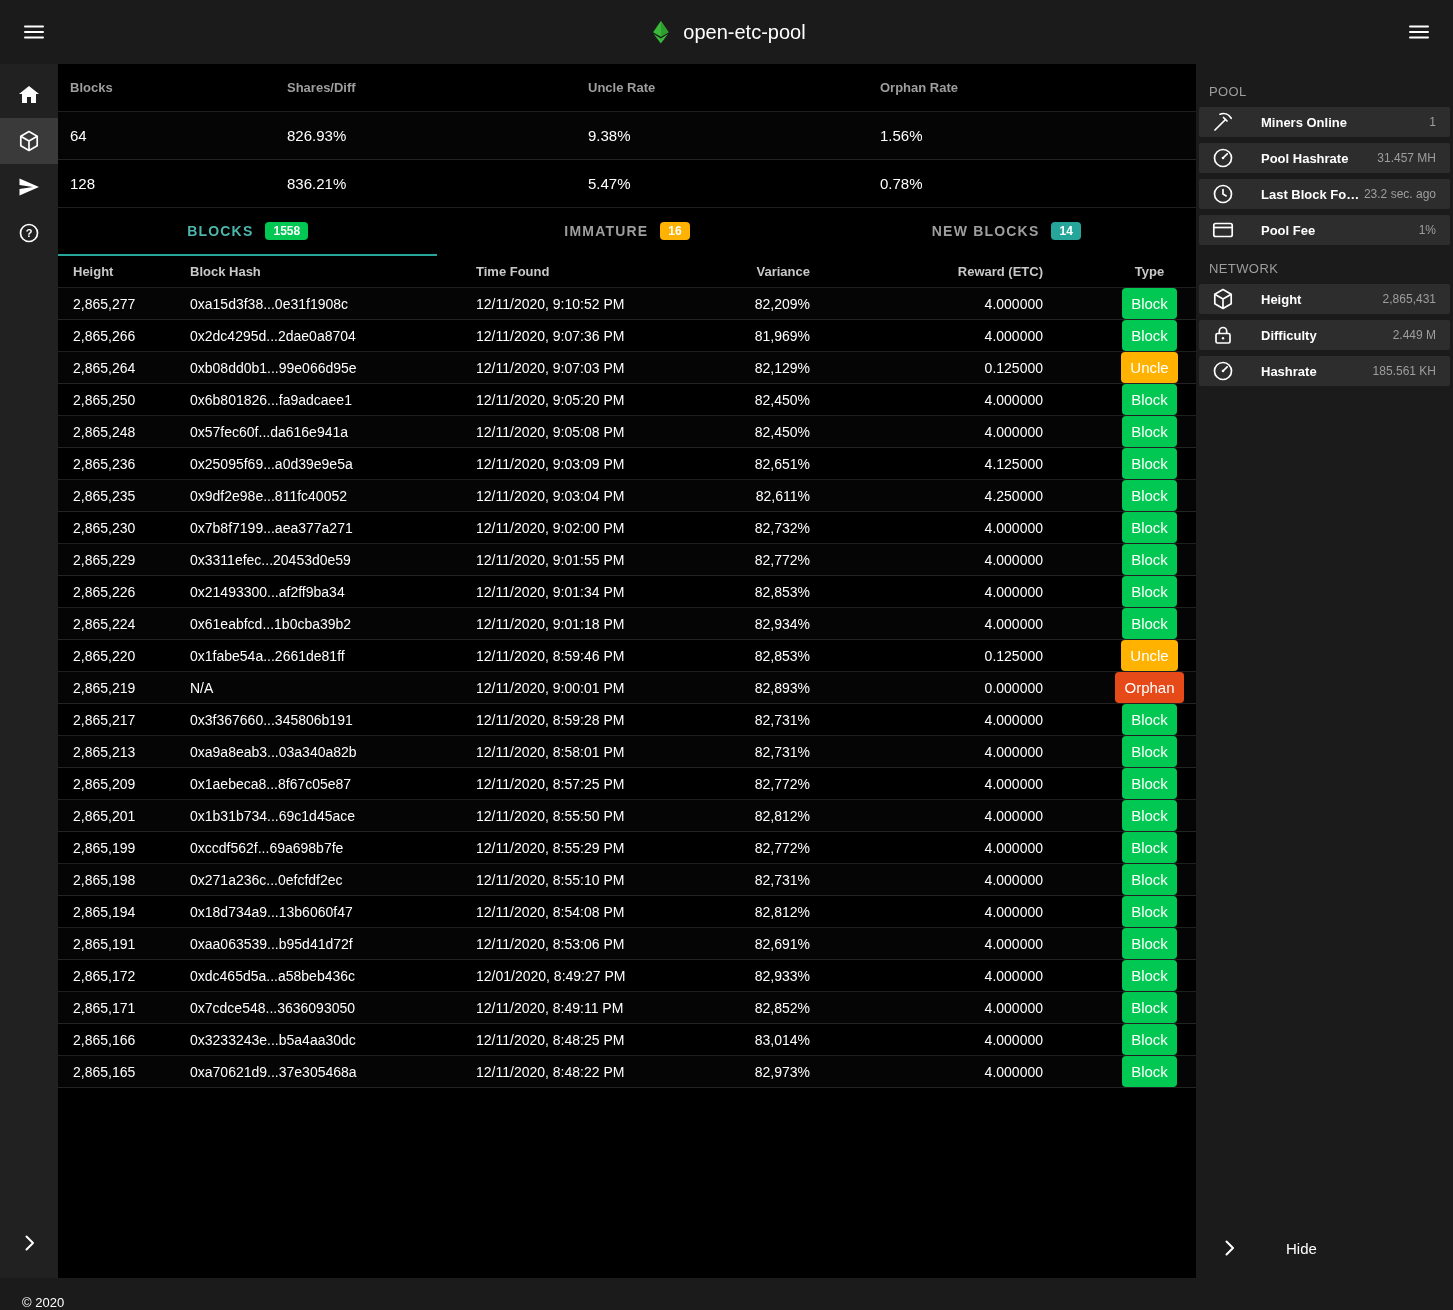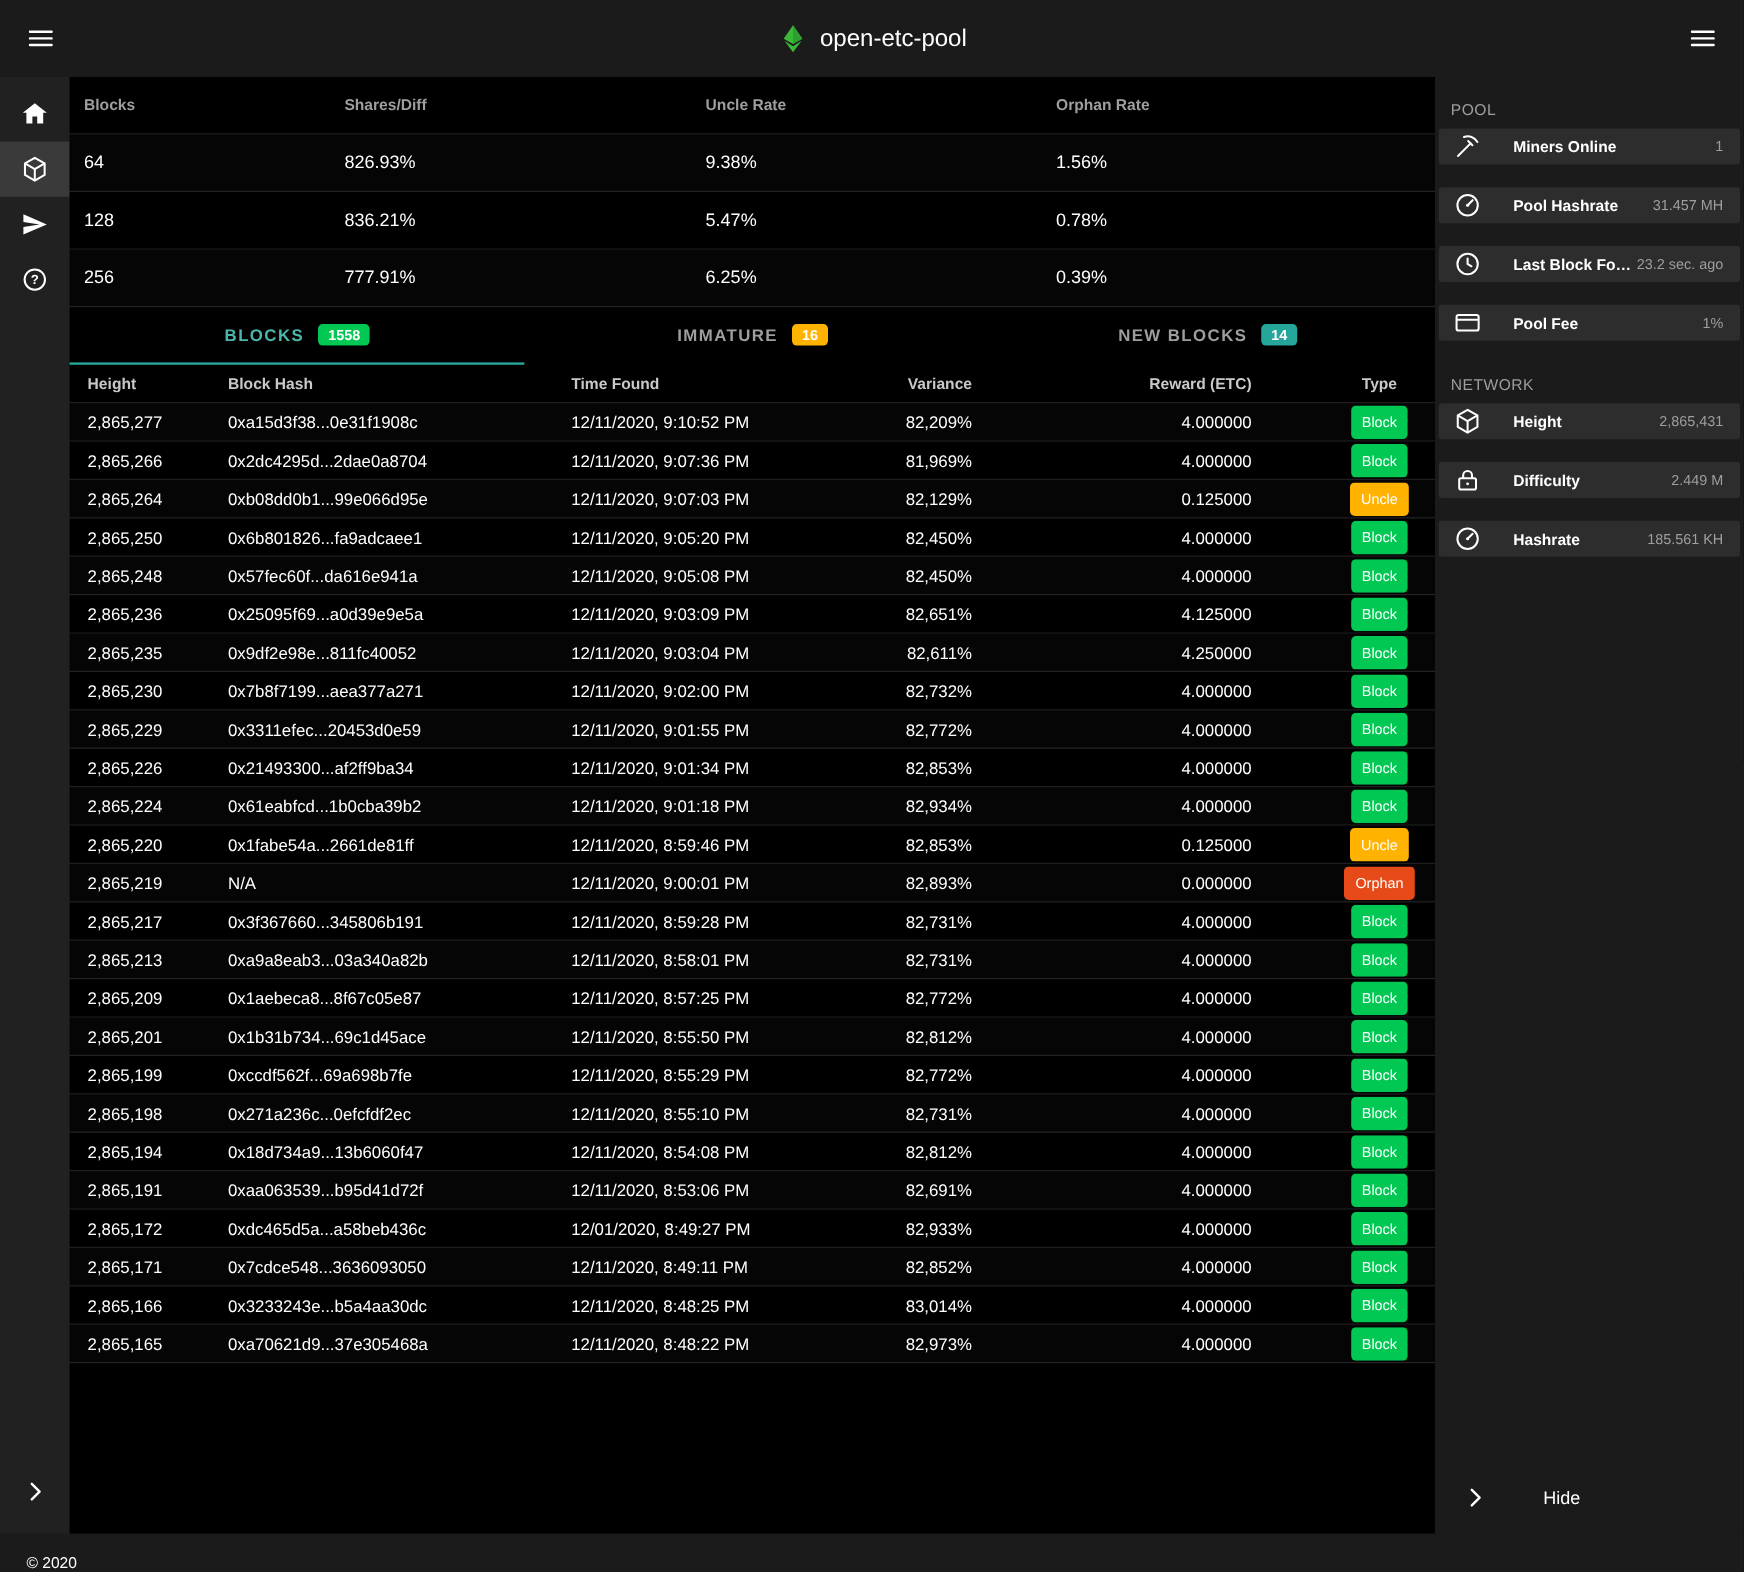--- a/index.html
+++ b/index.html
@@ -88,21 +88,21 @@
   .brow:nth-child(odd) { background: rgba(255,255,255,0.02); }
   .bcell, .hcell { white-space: nowrap; overflow: hidden; }
   .c-height  { width: 132px; padding-left: 15px; }
   .c-hash    { width: 286px; }
   .c-time    { width: 230px; }
   .c-variance{ width: 104px; text-align: right; }
   .c-reward  { width: 233px; text-align: right; }
   .c-type    { flex: 1; display: flex; justify-content: center; padding-left: 60px; }
   .badge {
     display: inline-block; min-width: 30px; padding: 7px 9px;
-    border-radius: 4px; font-size: 12px; color: #fff; text-align: center;
+    border-radius: 4px; font-size: 15px; color: #fff; text-align: center;
   }
 
   .pagination {
     display: flex; align-items: center; justify-content: flex-end;
     height: 58px; padding-right: 18px;
     color: #bdbdbd; font-size: 13px;
   }
   .select {
     display: flex; align-items: center; gap: 3px;
     border-bottom: 1px solid #7a7a7a; padding: 3px 2px; margin-left: 36px;
@@ -117,21 +117,21 @@
   .pagebtn.disabled svg path { stroke: #6f6f6f; }
 
   
   .rightbar {
     width: 257px; background: #1b1b1b;
     display: flex; flex-direction: column; padding: 10px 3px 0;
   }
   .section-title { color: #9e9e9e; font-size: 13px; margin: 10px 10px 8px; letter-spacing: .4px; }
   .sideitem {
     height: 30px; background: #2d2d2d; border-radius: 2px;
-    display: flex; align-items: center; padding: 0 14px 0 12px; margin-bottom: 19px;
+    display: flex; align-items: center; padding: 0 14px 0 12px; margin-bottom: 6px;
   }
   .sideitem-label { margin-left: 26px; font-size: 13px; font-weight: bold; }
   .sideitem-value { margin-left: auto; color: #9e9e9e; font-size: 12px; white-space: nowrap; }
   .sidebar-spacer { flex: 1; }
   .hide-row {
     display: flex; align-items: center; gap: 45px;
     height: 60px; padding-left: 18px; cursor: pointer; font-size: 15px;
   }
 
   
@@ -230,26 +230,20 @@
             <div class="sc1">826.93%</div>
             <div class="sc2">9.38%</div>
             <div class="sc3">1.56%</div>
           </div>
           <div class="srow">
             <div class="sc0">128</div>
             <div class="sc1">836.21%</div>
             <div class="sc2">5.47%</div>
             <div class="sc3">0.78%</div>
           </div>
-          <div class="srow">
-            <div class="sc0">256</div>
-            <div class="sc1">777.91%</div>
-            <div class="sc2">6.25%</div>
-            <div class="sc3">0.39%</div>
-          </div>
         </div>
     </section>
 
     <div class="tabs" id="tabs">
         <div class="tab active">
           <span>BLOCKS</span>
           <span class="tab-badge" style="background:#00c853">1558</span>
         </div>
         <div class="tab">
           <span>IMMATURE</span>

